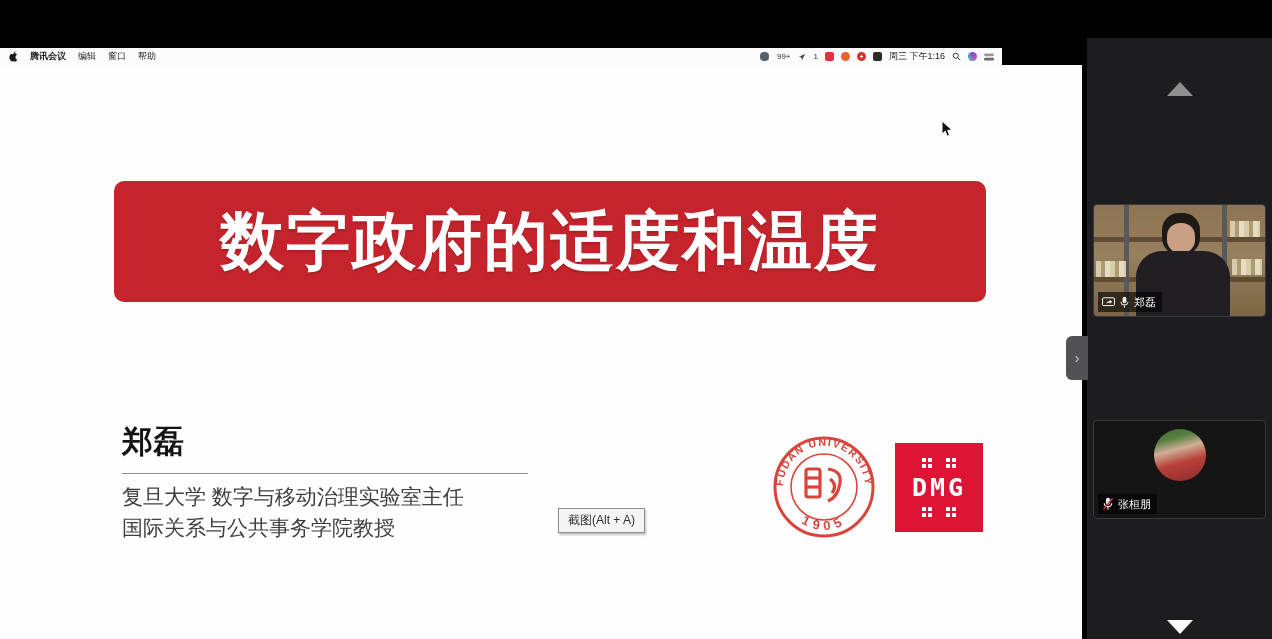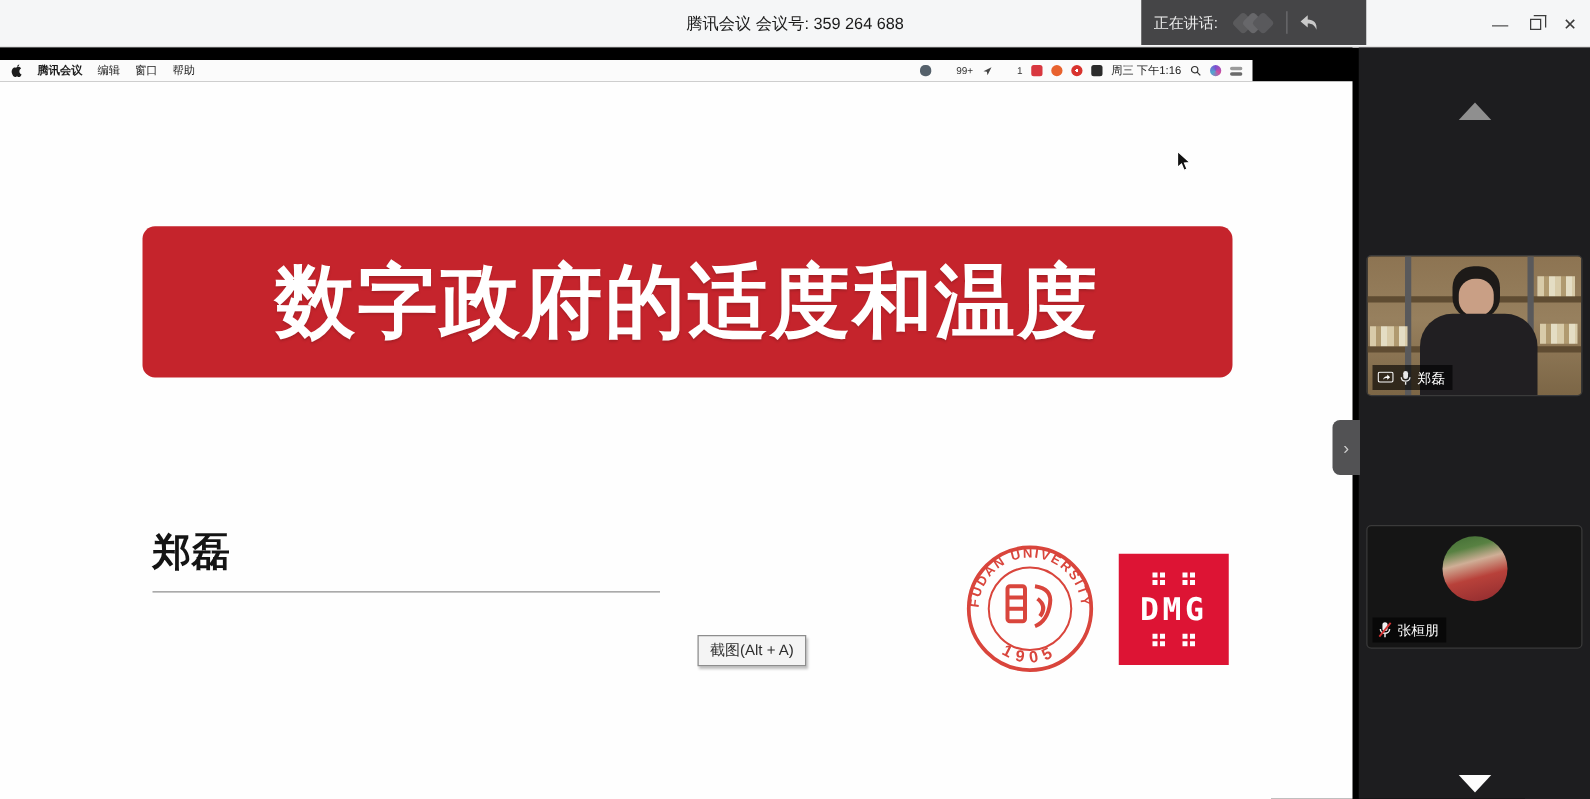--- a/index.html
+++ b/index.html
@@ -22,21 +22,21 @@
   .wc-btn { width:24px; height:38px; display:flex; align-items:center; justify-content:center; color:#3c3c3c; font-size:13px; cursor:default; }
   .icon-restore { position:relative; width:9px; height:9px; border:1px solid #3c3c3c; background:transparent; }
   .icon-restore::before { content:""; position:absolute; left:2px; top:-4px; width:9px; height:9px; border:1px solid #3c3c3c; border-bottom:none; border-left:none; }
 
   
   .main-screen { position:absolute; left:0; top:38px; width:1082px; height:601px; background:#000; }
   .menubar { position:absolute; left:0; top:10px; width:1002px; height:17px; background:#fbfbfb; display:flex; align-items:center; font-size:9px; color:#1c1c1c; padding:0 8px; }
   .mb-left { display:flex; align-items:center; gap:12px; }
   .mb-app { font-weight:bold; }
   .mb-right { margin-left:auto; display:flex; align-items:center; gap:7px; }
-  .st-ico { display:inline-flex; align-items:center; gap:20px; font-size:8px; color:#333; }
+  .st-ico { display:inline-flex; align-items:center; gap:8px; font-size:8px; color:#333; }
   .dot-ico { width:9px; height:9px; border-radius:2px; display:inline-block; }
 
   .slide { position:absolute; left:0; top:27px; width:1082px; height:574px; background:#fefefe; }
 
   .banner { position:absolute; left:114px; top:116px; width:872px; height:121px; background:#c5242c; border-radius:10px; display:flex; align-items:center; justify-content:center; }
   .banner-title { color:#fff; font-size:64px; font-weight:bold; letter-spacing:2px; text-shadow:0 2px 2px rgba(0,0,0,0.15); white-space:nowrap; }
 
   .speaker-name { position:absolute; left:122px; top:356px; font-size:31px; font-weight:bold; color:#141414; }
   .speaker-rule { position:absolute; left:122px; top:408px; width:406px; height:1px; background:#8f8f8f; }
   .speaker-titles { position:absolute; left:122px; top:416px; font-size:21px; color:#3e3e3e; line-height:31px; white-space:nowrap; }
@@ -94,44 +94,20 @@
   .nb-inset { left:4px; bottom:4px; }
   .host-badge { width:20px; height:20px; background:#e87a2a; display:flex; align-items:center; justify-content:center; }
 
   .collapse-handle { position:absolute; left:1066px; top:336px; width:22px; height:44px; background:#525254; border-radius:6px 0 0 6px; display:flex; align-items:center; justify-content:center; color:#cfcfcf; font-size:14px; }
 </style>
 </head>
 <body>
 
 <div id="app">
 
-  <div class="titlebar">
-    <div class="tb-title">腾讯会议 会议号: 359 264 688</div>
-
-    <div class="speaking-box">
-      <span class="speaking-label">正在讲话:</span>
-      <span class="diamond-wrap">
-        <span class="diamond d1"></span>
-          <span class="diamond d2"></span>
-          <span class="diamond d3"></span>
-      </span>
-      <span class="spk-sep"></span>
-      <svg width="18" height="18" viewBox="0 0 22 22">
-        <path d="M10 4 L3 10 L10 16 V12 C14.5 12 17 14 18.5 18 C19.5 11.5 15.5 8 10 8 Z" fill="#c9c9c9"></path>
-      </svg>
-    </div>
-
-    <div class="win-controls">
-      <div class="wc-btn">—</div>
-      <div class="wc-btn">
-          <span class="icon-restore"></span>
-        </div>
-      <div class="wc-btn">✕</div>
-    </div>
-  </div>
 
   <div class="main-screen">
 
     <div class="menubar">
       <div class="mb-left">
         <svg width="10" height="11" viewBox="0 0 16 18">
           <path d="M8 5 C10 3 13 3.5 14.5 6 C11 8 11.5 13 15 14 C14 16.5 12 18 10.5 17.2 C9.5 16.7 8.5 16.7 7.5 17.2 C5.5 18 3 15.5 2.2 12 C1.4 8.5 3.5 5 6 5 C7 5 7.5 5.3 8 5 Z M9 4 C9 2.5 10.5 1 12 1 C12 2.5 10.7 4 9 4 Z" fill="#1c1c1c"></path>
         </svg>
         <span class="mb-app">腾讯会议</span>
         <span>编辑</span>
@@ -171,20 +147,24 @@
       <div class="banner">
         <span class="banner-title">数字政府的适度和温度</span>
       </div>
 
       <svg class="cursor-arrow" width="13" height="18" viewBox="0 0 13 18">
         <path d="M1 1 L1 14 L4.2 11.2 L6.2 16.2 L8.6 15.2 L6.6 10.4 L11 10 Z" fill="#111" stroke="#fff" stroke-width="1"></path>
       </svg>
 
       <div class="speaker-name">郑磊</div>
       <div class="speaker-rule"></div>
+      <div class="speaker-titles">
+        <div>复旦大学 数字与移动治理实验室主任</div>
+        <div>国际关系与公共事务学院教授</div>
+      </div>
 
       <div class="tooltip">截图(Alt + A)</div>
 
       <svg class="fudan-logo" viewBox="0 0 104 104">
         <circle cx="52" cy="52" r="49" fill="none" stroke="#d9453c" stroke-width="3"></circle>
         <circle cx="52" cy="52" r="33" fill="none" stroke="#d9453c" stroke-width="1.6"></circle>
         <defs>
           <path id="arcTop" d="M 11 52 A 41 41 0 0 1 93 52" fill="none"></path>
           <path id="arcBot" d="M 13 56 A 39 39 0 0 0 91 56" fill="none"></path>
         </defs>

